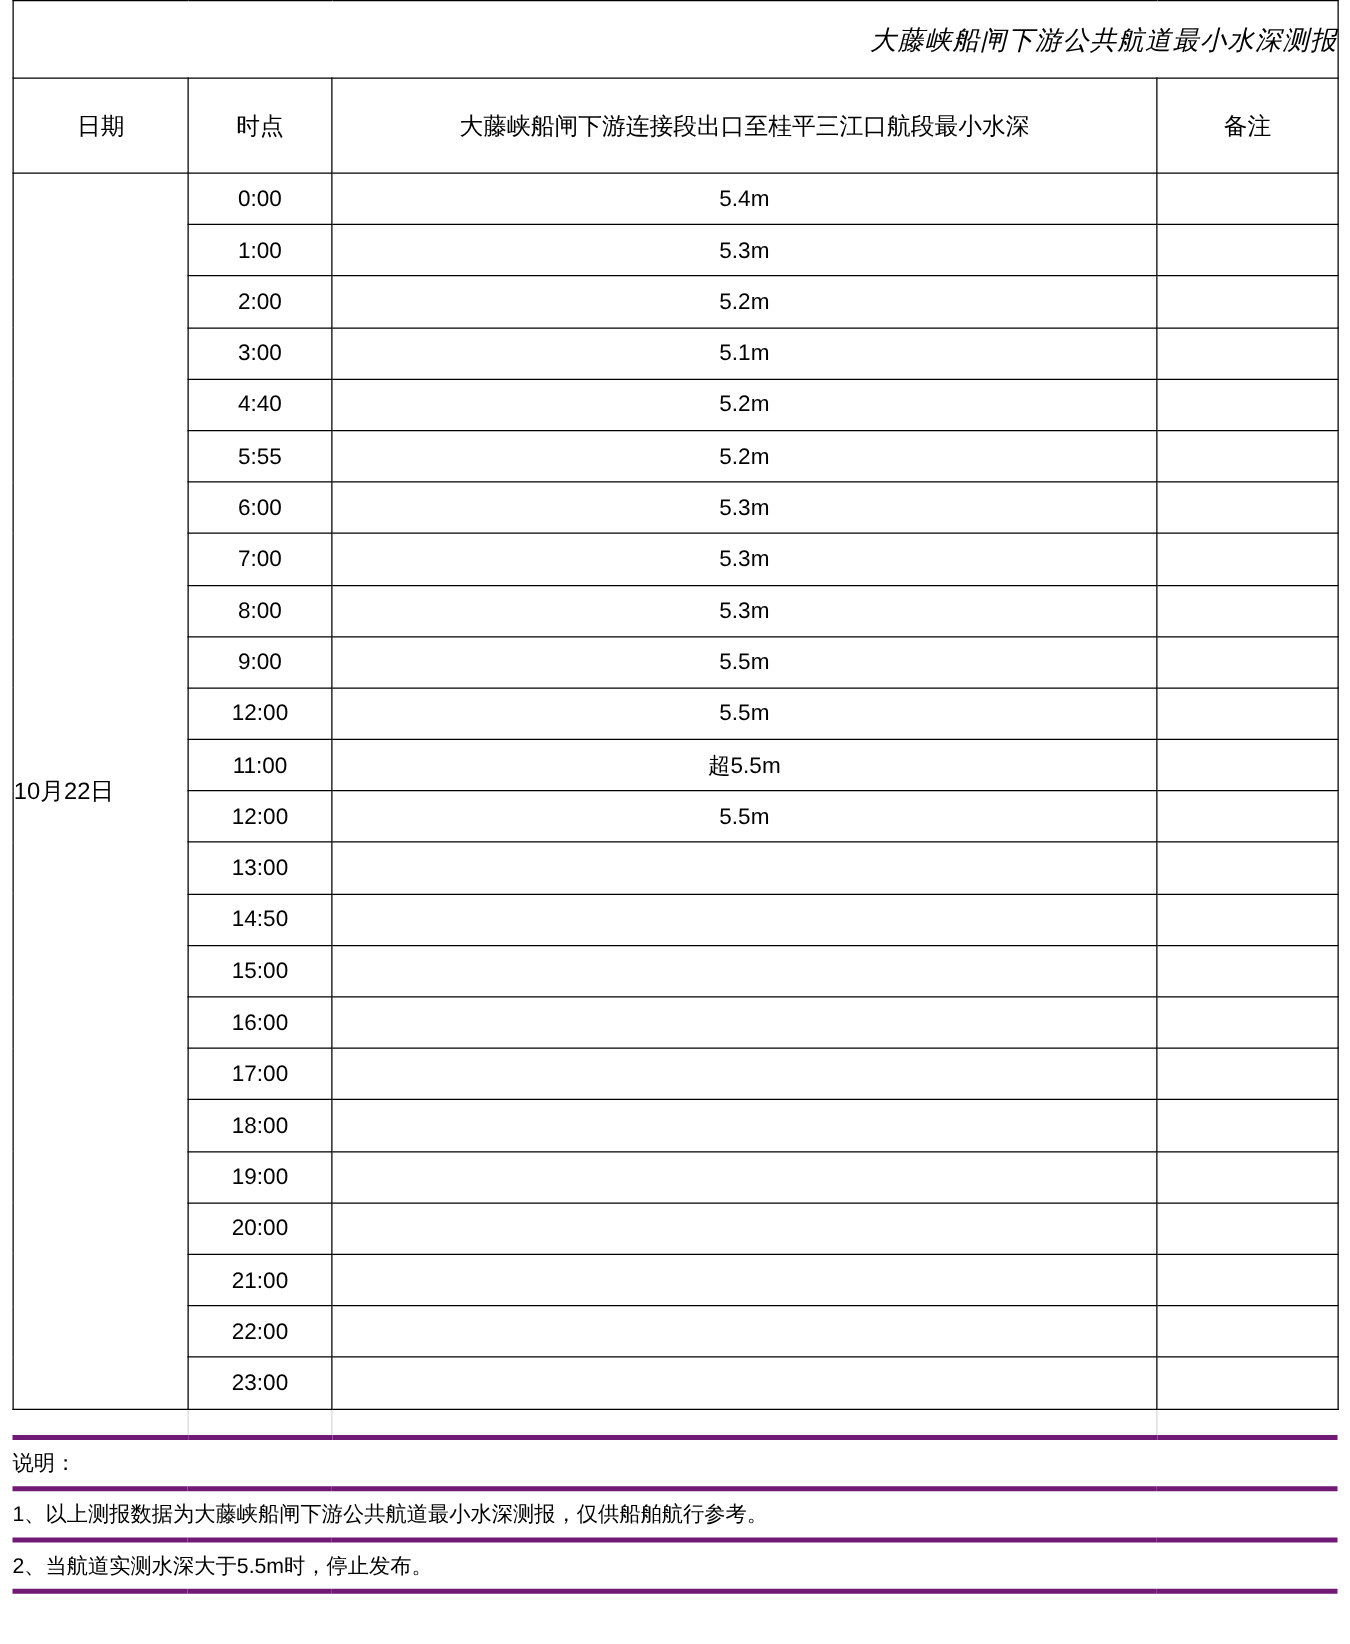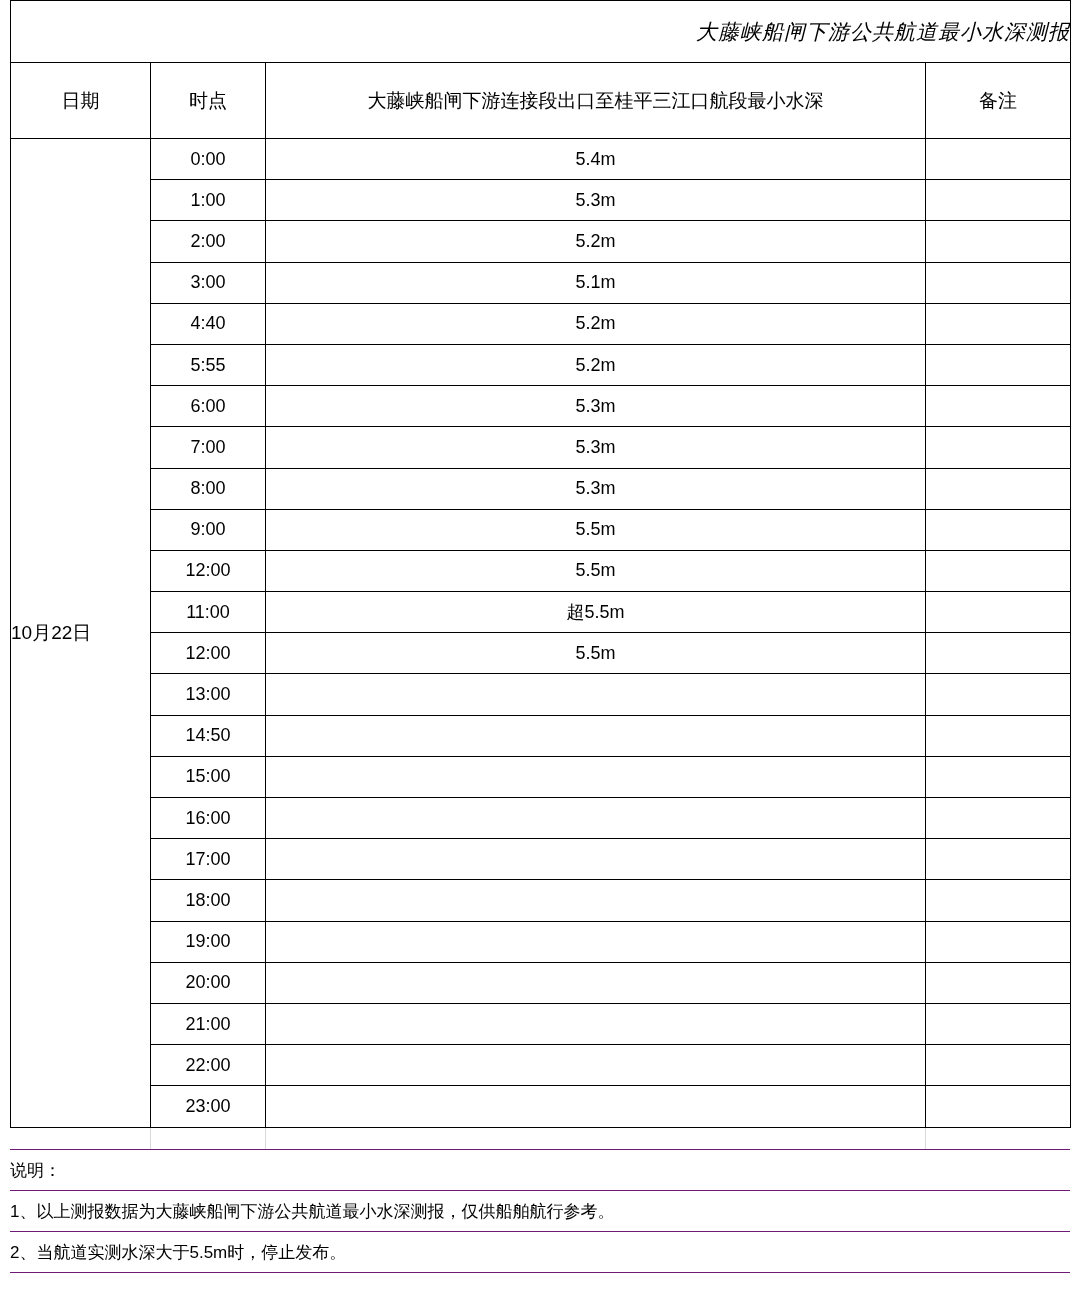--- a/index.html
+++ b/index.html
@@ -73,21 +73,21 @@
     table-layout: fixed;
   }
   .notes td {
     border: none;
     padding: 0;
     height: 41px;
     vertical-align: middle;
     font-size: 17px;
   }
   .notes .gridline {
-    border-bottom: 1px solid #701a75;
+    border-bottom: 4px solid #701a75;
   }
   .notes .vline-a { border-right: 1px solid #d9d9d9; }
   .note-text { padding-left: 4px; }
   .spacer-row td { height: 22px; }
 </style>
 </head>
 <body>
 
 <div class="sheet">
 

